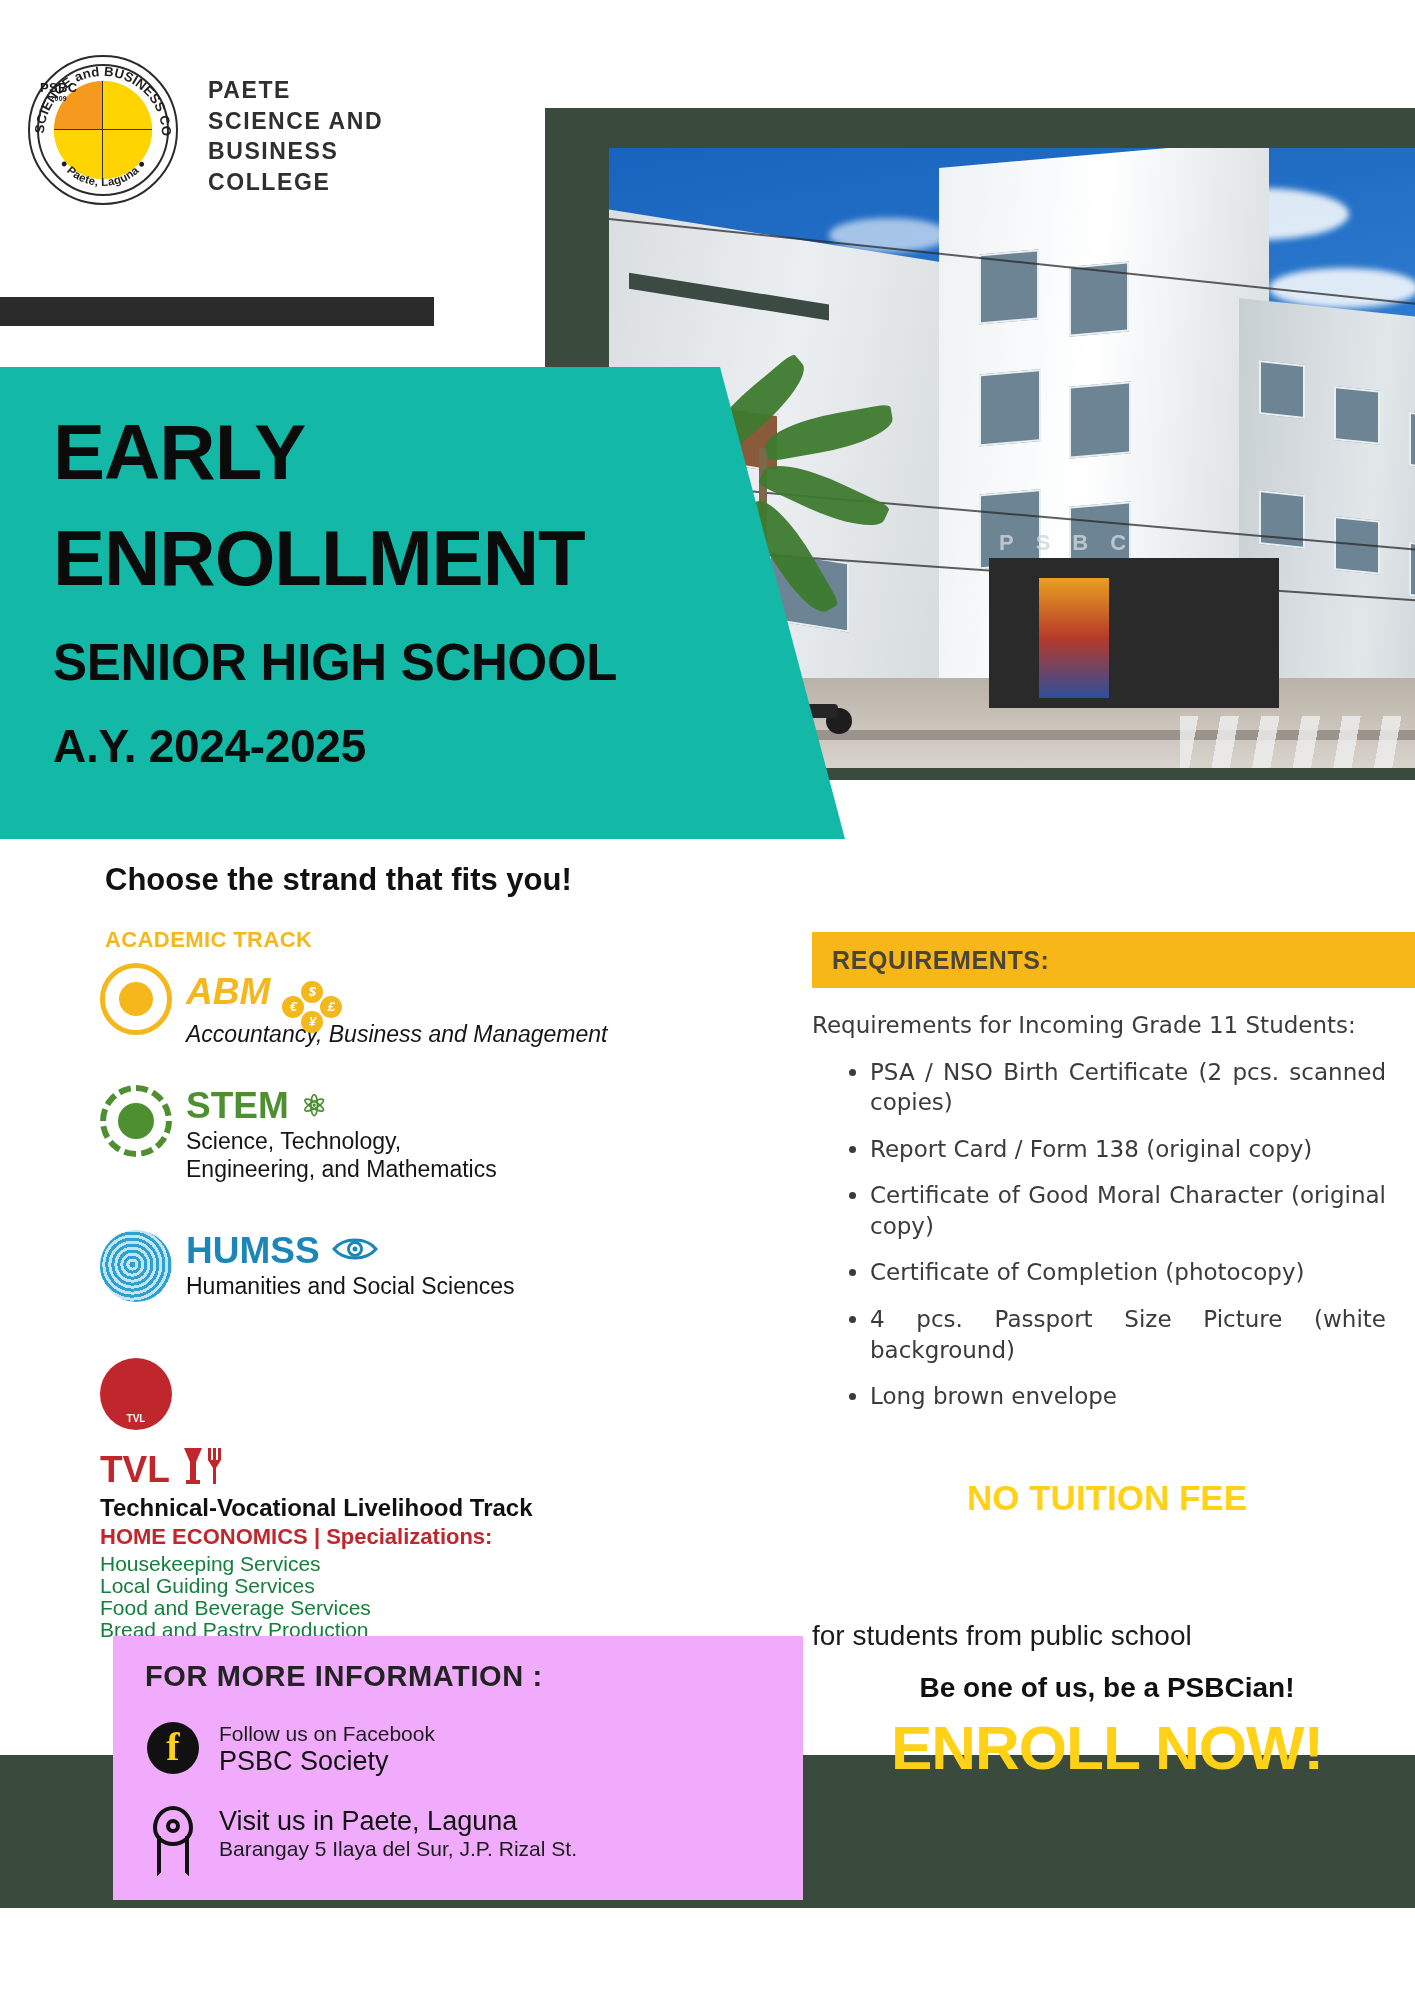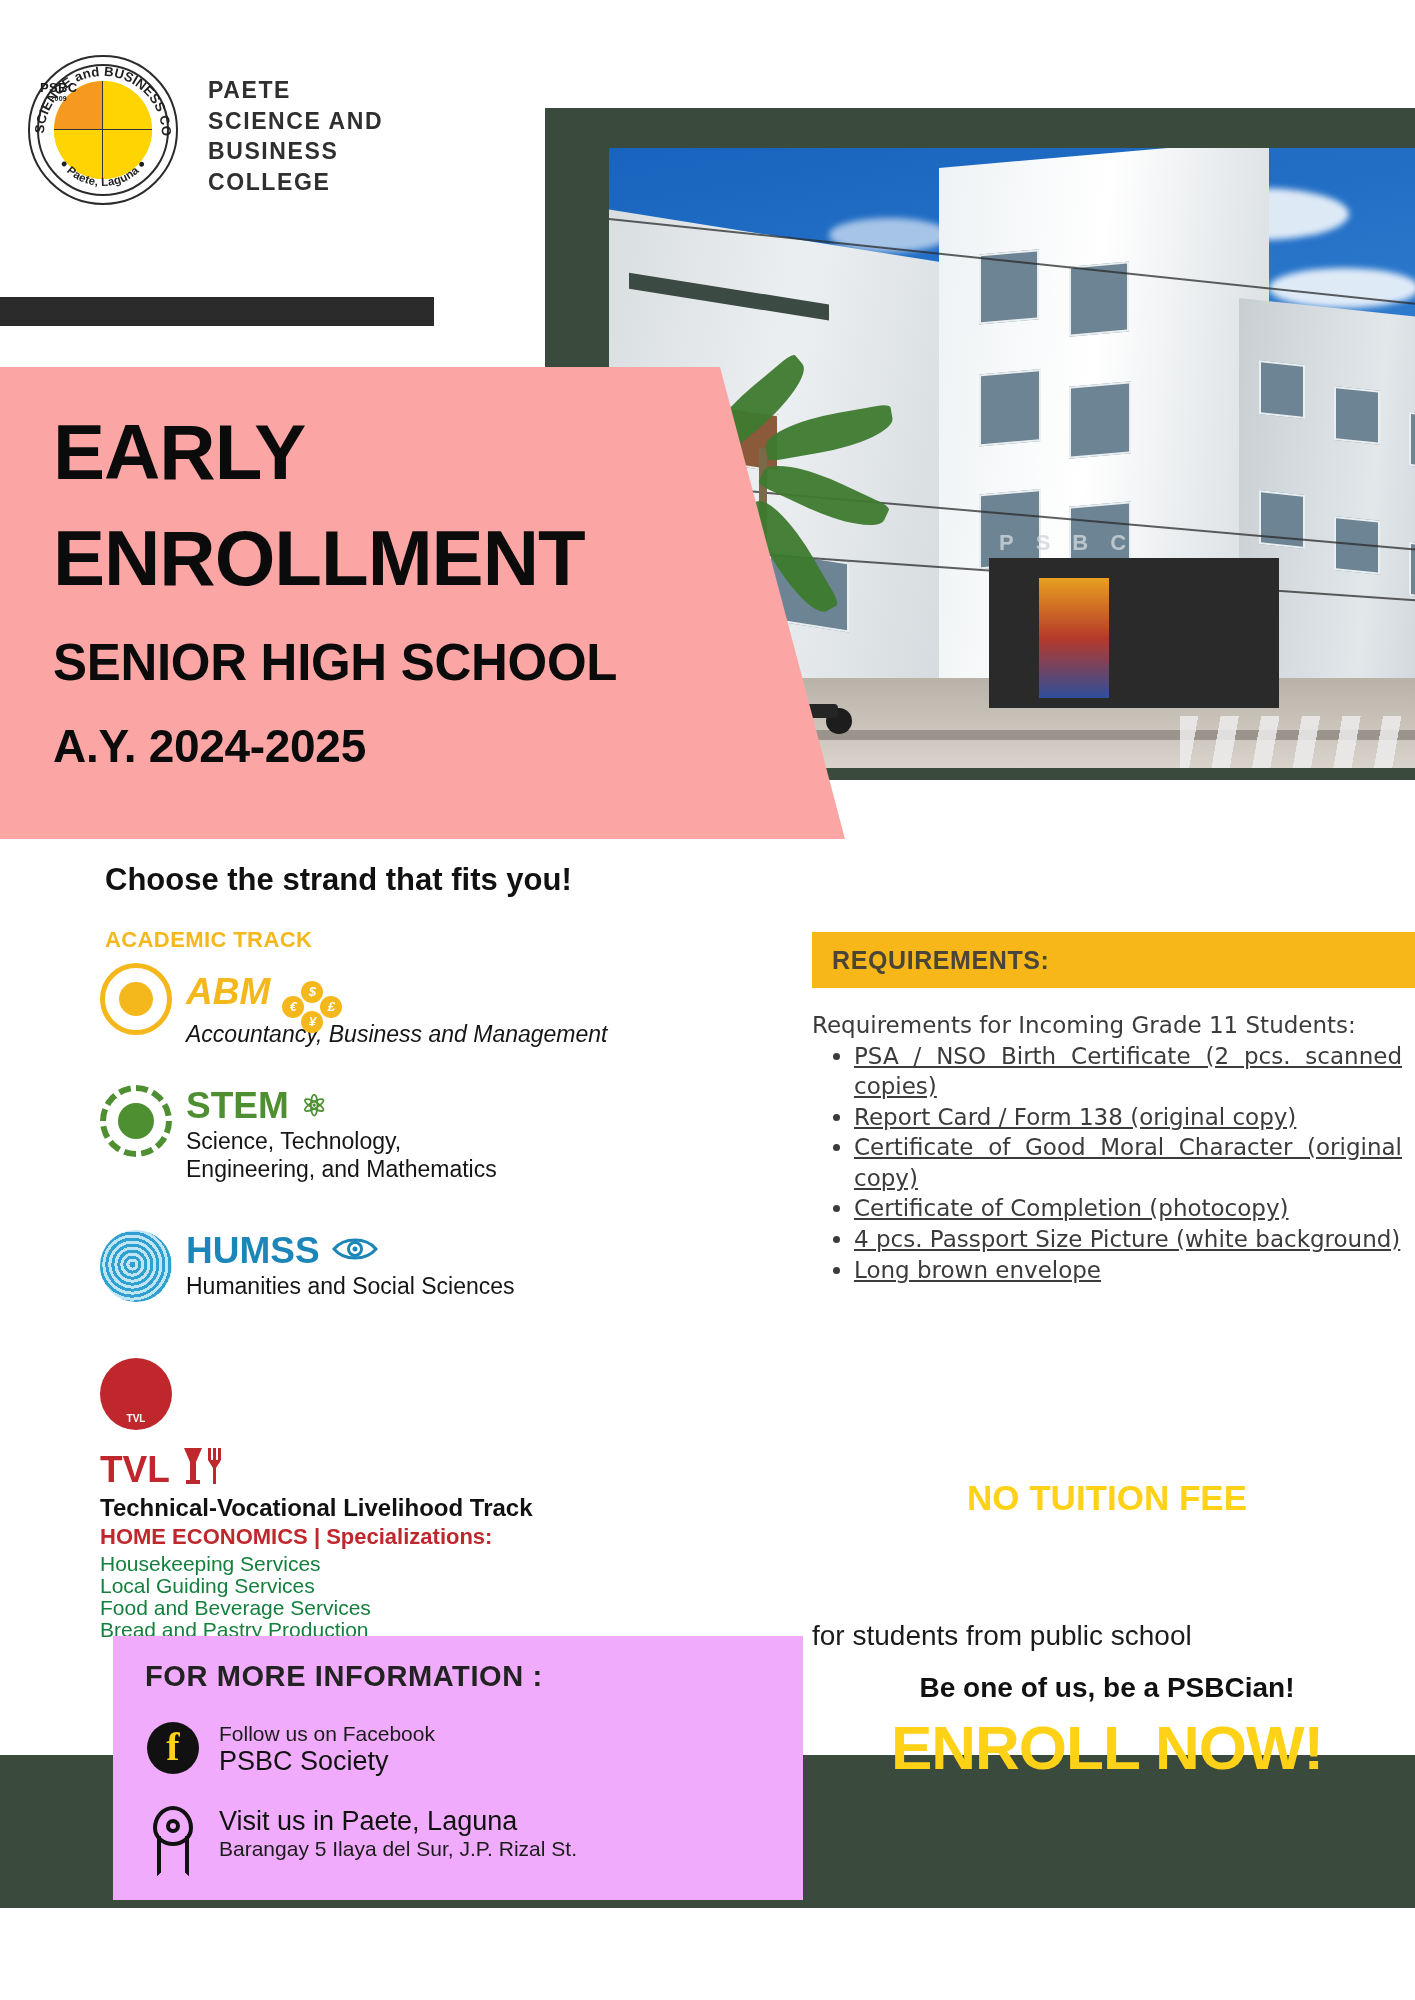--- a/index.html
+++ b/index.html
@@ -77,21 +77,21 @@
   .photo .curb{position:absolute;left:0;bottom:28px;width:100%;height:10px;background:#9a948c;}
   .photo .storefront{position:absolute;left:380px;bottom:60px;width:290px;height:150px;background:#2a2a2a;}
   .photo .poster1{position:absolute;left:430px;bottom:70px;width:70px;height:120px;background:linear-gradient(#e8a020,#b63a2a,#2f4e9a);}
   .photo .sbc{position:absolute;left:390px;bottom:212px;color:#cfd6da;font-size:22px;letter-spacing:22px;font-weight:bold;opacity:.8;}
   .photo .moto{position:absolute;left:165px;bottom:34px;width:78px;height:40px;}
   .photo .moto .wheel{position:absolute;bottom:0;width:26px;height:26px;border-radius:50%;background:#1d1d1d;}
   .photo .crossing{position:absolute;right:0;bottom:0;width:240px;height:52px;background:repeating-linear-gradient(100deg,#ececec 0 18px,transparent 18px 40px);opacity:.85;}
 
   
   .banner{
-    position:absolute;left:0;top:367px;width:860px;height:472px;background:#fca5a5;
+    position:absolute;left:0;top:367px;width:860px;height:472px;background:#14b8a6;
     clip-path:polygon(0 0, 720px 0, 845px 472px, 0 472px);
   }
   .banner .l1{position:absolute;left:53px;top:46px;font-size:78px;font-weight:900;color:#0b0b0b;letter-spacing:-1px;line-height:1;}
   .banner .l2{position:absolute;left:53px;top:152px;font-size:78px;font-weight:900;color:#0b0b0b;letter-spacing:-1px;line-height:1;}
   .banner .l3{position:absolute;left:53px;top:270px;font-size:51px;font-weight:900;color:#0b0b0b;letter-spacing:-.3px;line-height:1;}
   .banner .l4{position:absolute;left:53px;top:356px;font-size:46px;font-weight:900;color:#0b0b0b;letter-spacing:-.3px;line-height:1;}
 
   
   .choose{position:absolute;left:105px;top:862px;font-size:31px;font-weight:bold;color:#111;}
   .acad{position:absolute;left:105px;top:927px;font-size:22px;font-weight:bold;color:#F5B81C;letter-spacing:.4px;}
@@ -131,21 +131,21 @@
   .tvl-list{font-size:21px;color:#15803d;line-height:1.05;margin-top:3px;}
 
   
   .req-head{position:absolute;left:812px;top:932px;width:604px;height:56px;background:#F7B719;}
   .req-head span{position:absolute;left:20px;top:14px;font-size:25px;font-weight:bold;color:#4b4537;letter-spacing:.6px;}
   .req-body{
     position:absolute;left:812px;top:1010px;width:590px;font-size:23px;color:#3b3b3b;
     line-height:1.33;text-align:justify;font-family:"DejaVu Sans",sans-serif;
   }
   .req-body ul{margin:0;padding-left:42px;}
-  .req-body li{margin:0;text-align:justify;text-decoration:underline;}
+  .req-body li{margin:16px;text-align:justify;}
 
   .notuition{position:absolute;left:812px;top:1478px;width:590px;text-align:center;
     font-size:35px;font-weight:bold;color:#FFD117;}
   .notuition-sub{position:absolute;left:812px;top:1620px;width:590px;text-align:left;
     font-size:28px;color:#1b1b1b;}
   .beone{position:absolute;left:812px;top:1672px;width:590px;text-align:center;
     font-size:28px;font-weight:bold;color:#111;}
   .enroll{position:absolute;left:812px;top:1712px;width:590px;text-align:center;
     font-size:62px;font-weight:bold;color:#FFD117;letter-spacing:-1px;}
 

